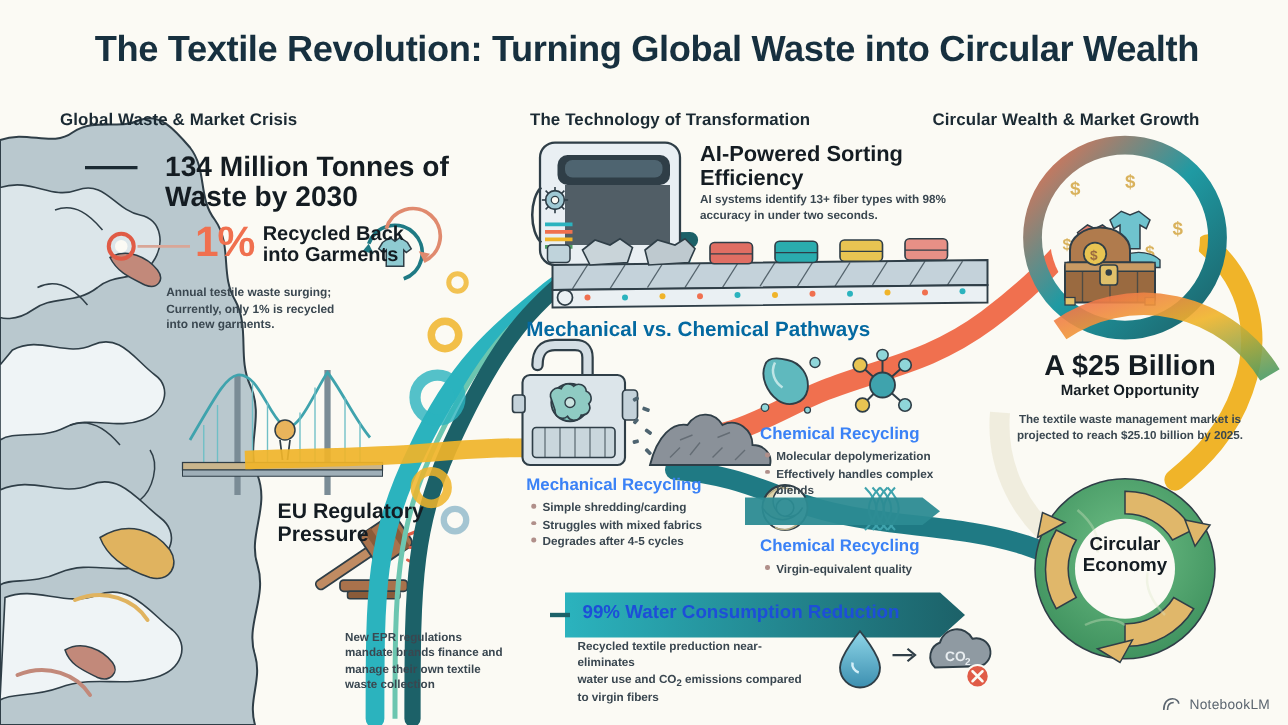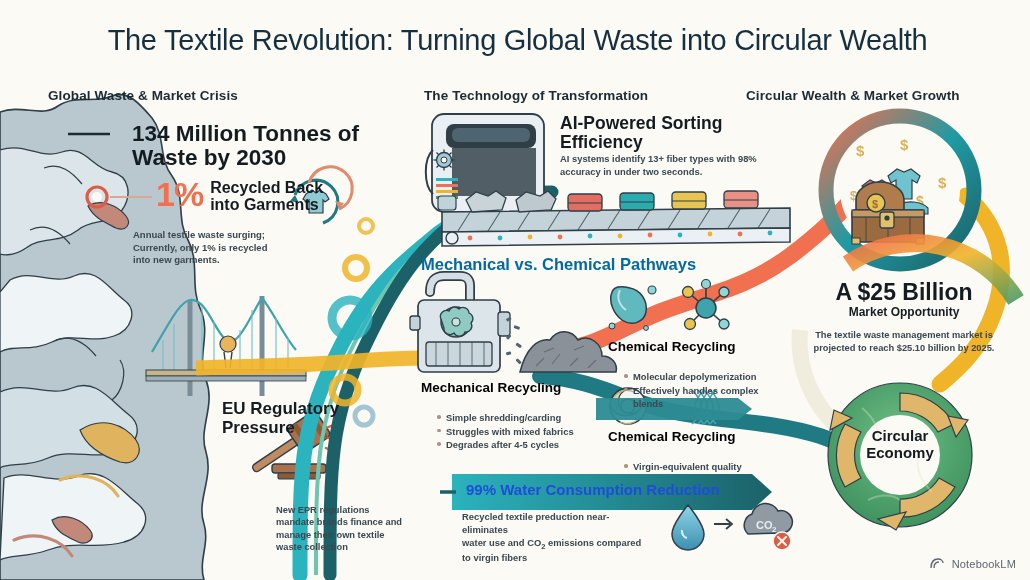--- a/index.html
+++ b/index.html
@@ -10,21 +10,21 @@
     color:#1b2a33;
     position:relative;
   }
   #stage{position:absolute;inset:0;width:1030px;height:580px;overflow:hidden;background:#FBFAF4;}
   svg{display:block;}
   #artwork{position:absolute;left:0;top:0;width:1030px;height:580px;pointer-events:none;}
 
   
   .main-title{
     position:absolute;left:45px;top:24px;width:945px;
-    font-size:29px;font-weight:normal;letter-spacing:-0.3px;
+    font-size:29px;font-weight:bold;letter-spacing:-0.3px;
     color:#17303f;text-align:center;line-height:1.12;
   }
   .col-head{
     position:absolute;font-size:13.5px;font-weight:bold;color:#1b2a33;
     letter-spacing:0.1px;white-space:nowrap;
   }
   #head-left{left:48px;top:88px;}
   #head-mid{left:424px;top:88px;}
   #head-right{left:746px;top:88px;}
 
@@ -55,22 +55,22 @@
     font-size:17.5px;font-weight:bold;line-height:1.1;color:#141c22;
   }
   .ai-note{
     position:absolute;left:560px;top:153px;width:215px;
     font-size:9.4px;font-weight:bold;line-height:1.35;color:#3a4750;
   }
   .path-title{
     position:absolute;left:421px;top:255px;width:330px;
     font-size:16.5px;font-weight:bold;color:#0369a1;
   }
-  .blk-title{font-size:13.5px;font-weight:bold;color:#000000;margin-bottom:3px;}
-  .bullets{margin:16px;padding:0;list-style:none;}
+  .blk-title{font-size:13.5px;font-weight:bold;color:#3b82f6;margin-bottom:3px;}
+  .bullets{margin:4px;padding:0;list-style:none;}
   .bullets li{
     font-size:9.4px;font-weight:bold;color:#3a4750;line-height:1.45;
     padding-left:9px;position:relative;
   }
   .bullets li::before{
     content:"";position:absolute;left:0;top:4px;width:3.5px;height:3.5px;
     border-radius:50%;background:#b08f8a;
   }
   #mech-block{position:absolute;left:421px;top:380px;width:170px;}
   #chem-block-1{position:absolute;left:608px;top:339px;width:170px;}

